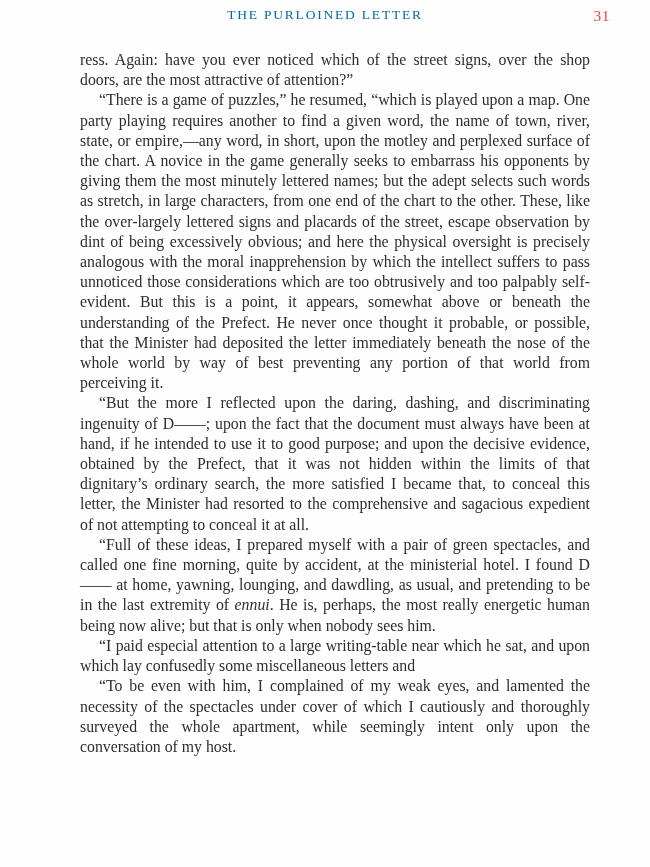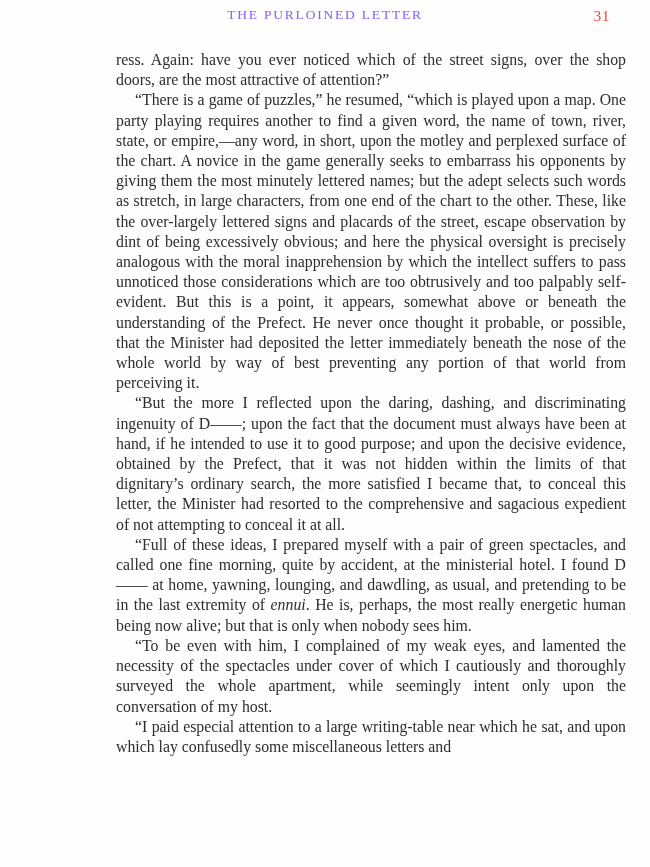--- a/index.html
+++ b/index.html
@@ -22,41 +22,40 @@
     top: 7px;
     left: 0;
     width: 650px;
     height: 22px;
   }
   .running-head {
     display: block;
     text-align: center;
     font-size: 13.5px;
     letter-spacing: 1.8px;
-    color: #8b5cf6;
+    color: #0369a1;
     text-transform: uppercase;
   }
   .page-number {
     position: absolute;
     top: 0px;
     right: 40px;
     font-size: 15.5px;
     color: #ef4444;
     letter-spacing: 0.5px;
   }
   .page-body {
     position: absolute;
     top: 50px;
     left: 80px;
     width: 510px;
     font-size: 15.8px;
     line-height: 20.2px;
     text-align: justify;
     color: #2d2d2d;
-    margin-left: 36px;
   }
   .page-body p {
     margin: 0;
     padding: 0;
   }
   .page-body p.indent {
     text-indent: 19px;
   }
   .page-body em {
   }
@@ -67,16 +66,16 @@
 <div class="book-page">
   <div class="page-header">
     <span class="running-head">THE PURLOINED LETTER</span>
     <span class="page-number">31</span>
   </div>
   <div class="page-body">
       <p><span>ress. Again: have you ever noticed which of the street signs, over the shop doors, are the most attractive of attention?”</span></p>
       <p class="indent"><span>“There is a game of puzzles,” he resumed, “which is played upon a map. One party playing requires another to find a given word, the name of town, river, state, or empire,—any word, in short, upon the motley and perplexed surface of the chart. A novice in the game generally seeks to embarrass his opponents by giving them the most minutely lettered names; but the adept selects such words as stretch, in large characters, from one end of the chart to the other. These, like the over-largely lettered signs and placards of the street, escape observation by dint of being excessively obvious; and here the physical oversight is precisely analogous with the moral inapprehension by which the intellect suffers to pass unnoticed those considerations which are too obtrusively and too palpably self-evident. But this is a point, it appears, somewhat above or beneath the understanding of the Prefect. He never once thought it probable, or possible, that the Minister had deposited the letter immediately beneath the nose of the whole world by way of best preventing any portion of that world from perceiving it.</span></p>
       <p class="indent"><span>“But the more I reflected upon the daring, dashing, and discriminating ingenuity of D——; upon the fact that the document must always have been at hand, if he intended to use it to good purpose; and upon the decisive evidence, obtained by the Prefect, that it was not hidden within the limits of that dignitary’s ordinary search, the more satisfied I became that, to conceal this letter, the Minister had resorted to the comprehensive and sagacious expedient of not attempting to conceal it at all.</span></p>
       <p class="indent"><span>“Full of these ideas, I prepared myself with a pair of green spectacles, and called one fine morning, quite by accident, at the ministerial hotel. I found D—— at home, yawning, lounging, and dawdling, as usual, and pretending to be in the last extremity of </span><em>ennui</em><span>. He is, perhaps, the most really energetic human being now alive; but that is only when nobody sees him.</span></p>
+      <p class="indent"><span>“I paid especial attention to a large writing-table near which he sat, and upon which lay confusedly some miscellaneous letters and</span></p>
       <p class="indent"><span>“To be even with him, I complained of my weak eyes, and lamented the necessity of the spectacles under cover of which I cautiously and thoroughly surveyed the whole apartment, while seemingly intent only upon the conversation of my host.</span></p>
-      <p class="indent"><span>“I paid especial attention to a large writing-table near which he sat, and upon which lay confusedly some miscellaneous letters and</span></p>
     </div>
 </div>
 
 </body></html>

